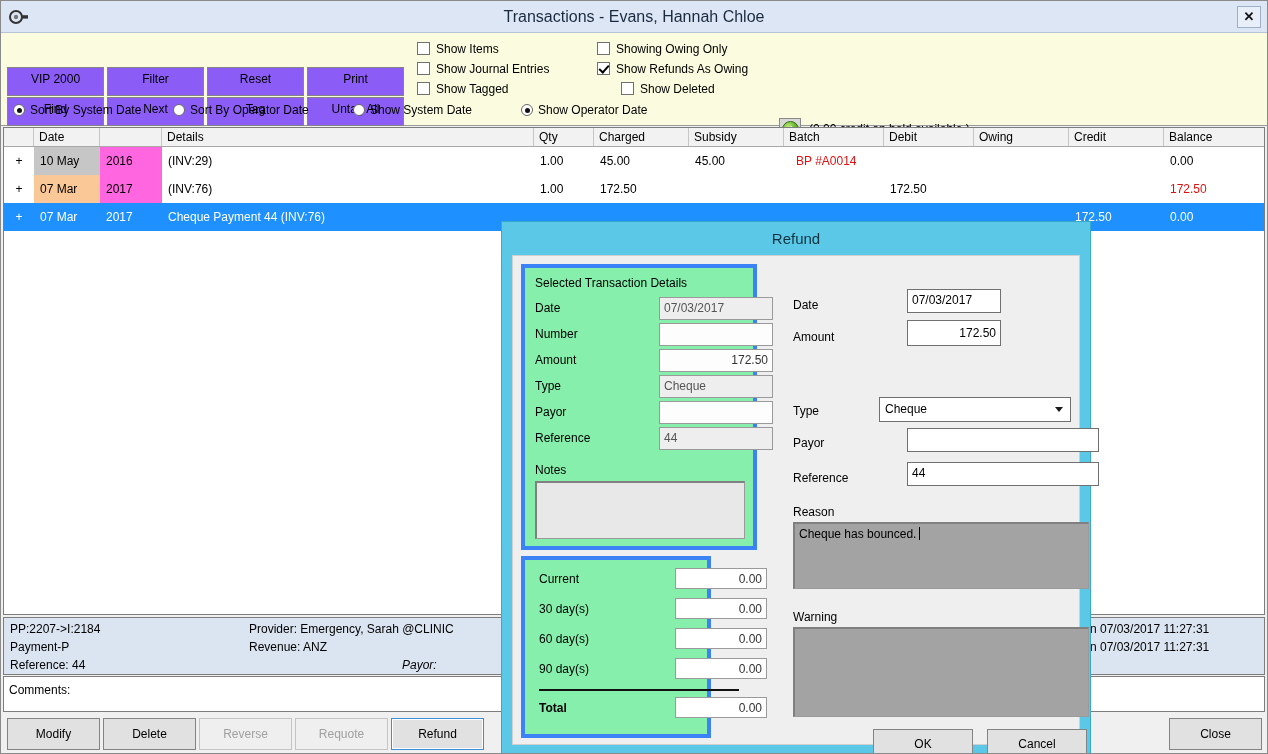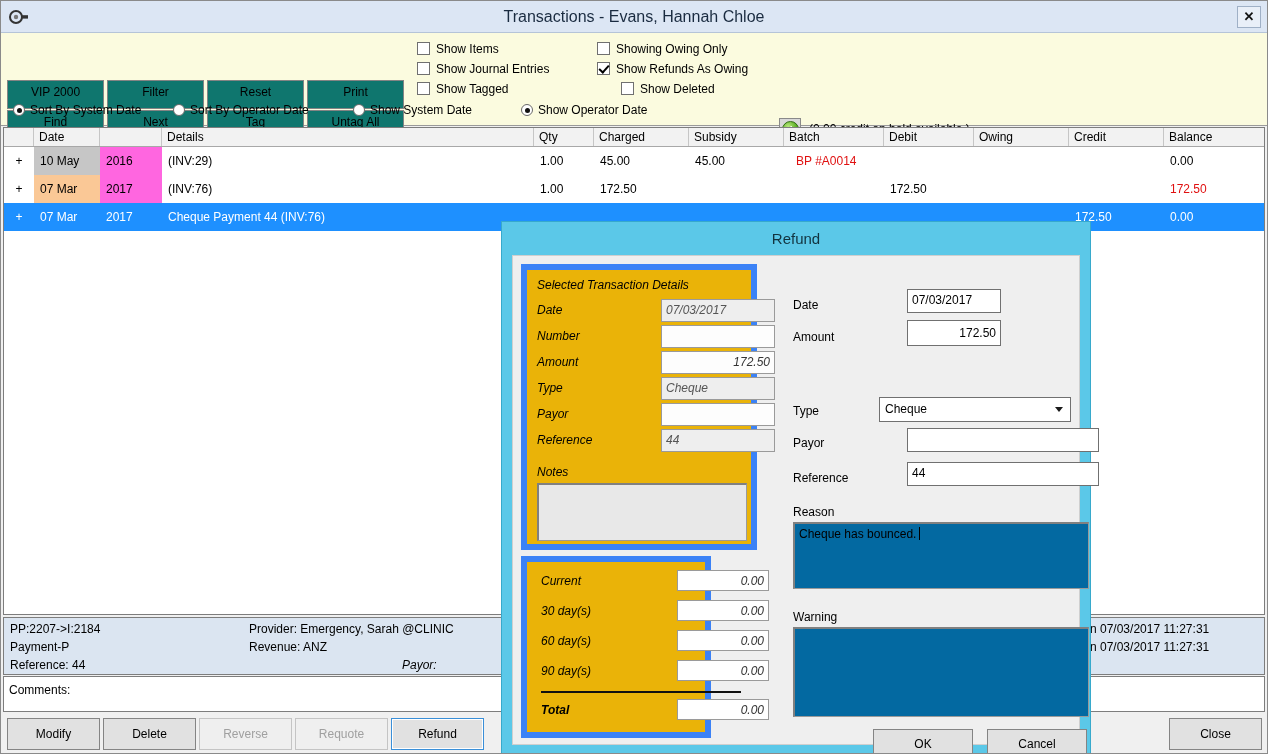--- a/index.html
+++ b/index.html
@@ -57,29 +57,28 @@
   
   #toolbar {
     position: absolute; left: 0; top: 32px;
     width: 1266px; height: 93px;
     background: #fbfbdf;
     border-bottom: 1px solid #9a9a9a;
   }
   .tbtn {
     position: absolute;
     height: 29px;
-    background: #0f766e;
+    background: #8b5cf6;
     border: 1px solid #848484;
     font-family: "Liberation Sans", sans-serif;
     font-size: 12px;
     color: #000;
     text-align: center;
     line-height: 23px;
     cursor: pointer;
-    margin-top: 13px;
   }
 
   .cb-row {
     position: absolute;
     height: 18px;
     font-size: 12px;
     white-space: nowrap;
   }
   .cbox {
     display: inline-block;
@@ -267,23 +266,22 @@
   }
   #refund-body {
     position: absolute; left: 10px; top: 33px;
     width: 568px; height: 490px;
     background: #efefef;
     border: 1px solid #cfcfcf;
   }
 
   .grpbox {
     position: absolute;
-    background: #eab308;
-    border: 6px solid #3b82f6;
-    font-style: italic;
+    background: #86efac;
+    border: 4px solid #3b82f6;
   }
   .grp-title {
     position: absolute;
     font-size: 12px;
     color: #000;
     white-space: nowrap;
   }
   .fl {
     position: absolute;
     font-size: 12px;
@@ -301,21 +299,21 @@
     white-space: nowrap;
     overflow: hidden;
     margin-left: 28px;
   }
   .fin.ro { background: #eeeeee; color: #555; }
   .fin.r { text-align: right; }
   .fin.act { background: #ffffff; color: #000; border: 1px solid #707070; }
 
   .tarea {
     position: absolute;
-    background: #0369a1;
+    background: #a3a3a3;
     border: 1px solid #9a9a9a;
     border-top: 2px solid #808080;
     border-left: 2px solid #808080;
     font-size: 12px;
     padding: 3px 4px;
     color: #000;
     overflow: hidden;
   }
   .tarea.ro { background: #e8e8e8; }
 

